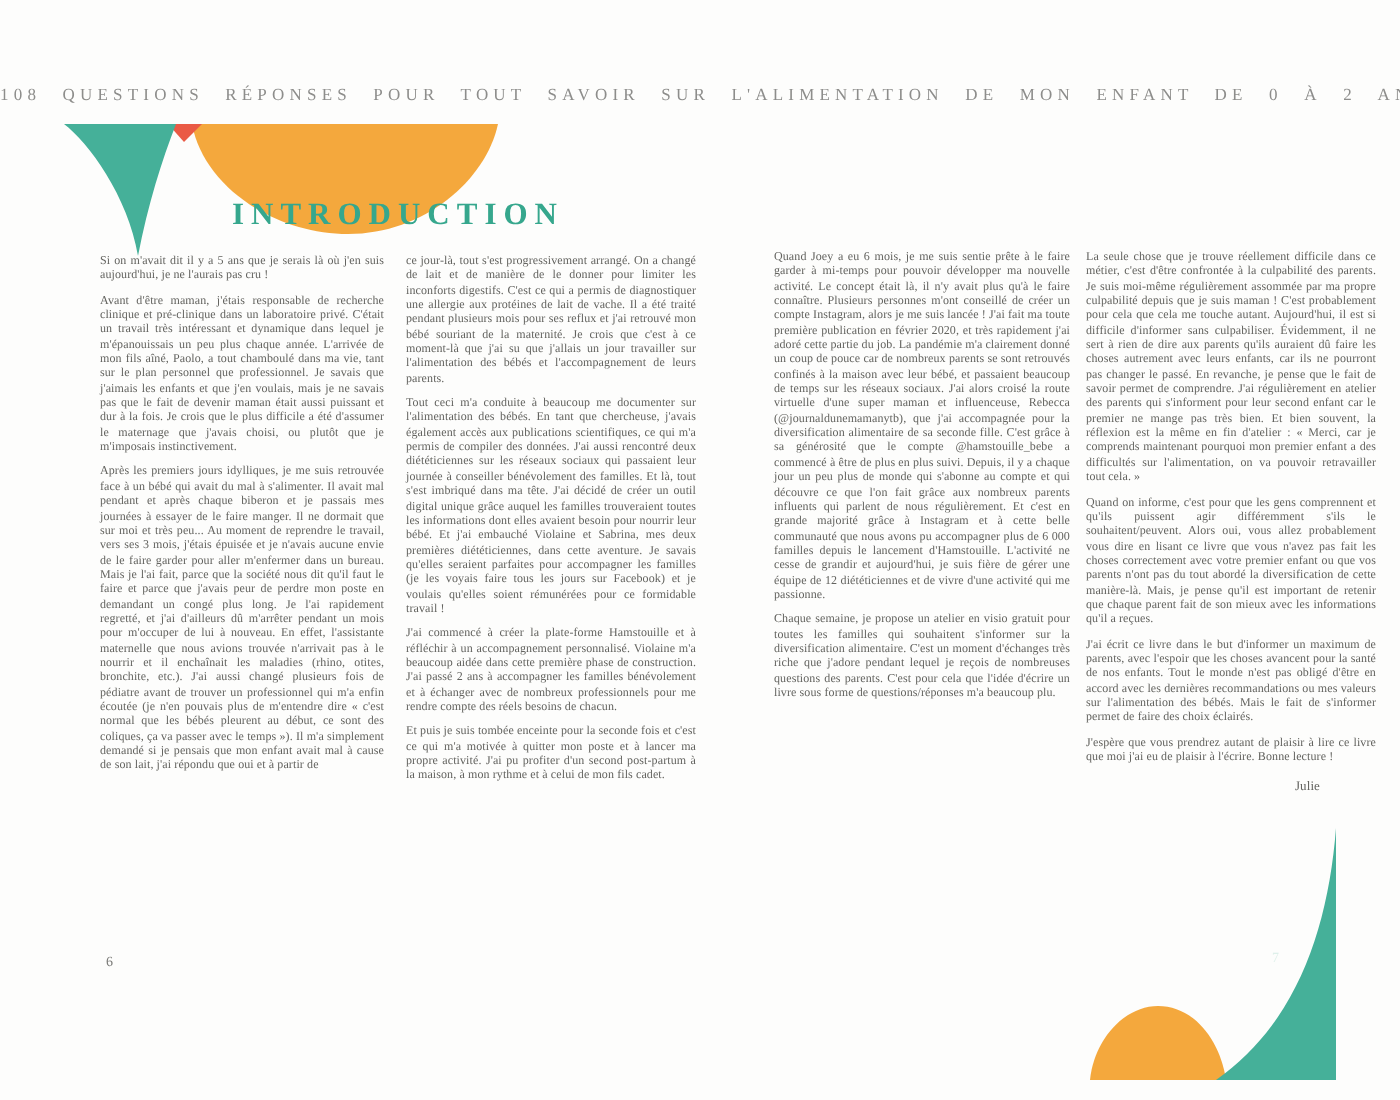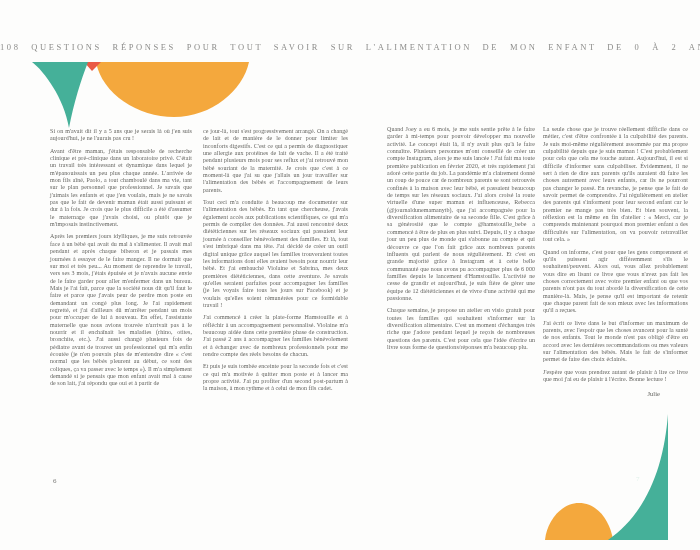--- a/index.html
+++ b/index.html
@@ -75,20 +75,21 @@
 <div class="spread">
 
   <div class="header-line">108 QUESTIONS RÉPONSES POUR TOUT SAVOIR SUR L'ALIMENTATION DE MON ENFANT DE 0 À 2 ANS 1000877377</div>
 
   <svg class="deco deco-top-left" width="222" height="67" viewBox="0 0 222 67">
     <path fill="#f4a83d" d="M 66 0 C 72 32, 108 55, 144 55 C 182 55, 213 28, 219 0 Z"></path>
     <path fill="#ea5a45" d="M 54 0 L 71 0 L 62 9 Z"></path>
     <path fill="#45b099" d="M 2 0 L 58 0 C 51 18, 44 40, 39 66 C 34 36, 14 9, 2 0 Z"></path>
   </svg>
 
+  <div class="intro-title">INTRODUCTION</div>
 
   <div class="text-col col-l1">
       <p>Si on m'avait dit il y a 5 ans que je serais là où j'en suis aujourd'hui, je ne l'aurais pas cru !</p>
       <p>Avant d'être maman, j'étais responsable de recherche clinique et pré-clinique dans un laboratoire privé. C'était un travail très intéressant et dynamique dans lequel je m'épanouissais un peu plus chaque année. L'arrivée de mon fils aîné, Paolo, a tout chamboulé dans ma vie, tant sur le plan personnel que professionnel. Je savais que j'aimais les enfants et que j'en voulais, mais je ne savais pas que le fait de devenir maman était aussi puissant et dur à la fois. Je crois que le plus difficile a été d'assumer le maternage que j'avais choisi, ou plutôt que je m'imposais instinctivement.</p>
       <p>Après les premiers jours idylliques, je me suis retrouvée face à un bébé qui avait du mal à s'alimenter. Il avait mal pendant et après chaque biberon et je passais mes journées à essayer de le faire manger. Il ne dormait que sur moi et très peu... Au moment de reprendre le travail, vers ses 3 mois, j'étais épuisée et je n'avais aucune envie de le faire garder pour aller m'enfermer dans un bureau. Mais je l'ai fait, parce que la société nous dit qu'il faut le faire et parce que j'avais peur de perdre mon poste en demandant un congé plus long. Je l'ai rapidement regretté, et j'ai d'ailleurs dû m'arrêter pendant un mois pour m'occuper de lui à nouveau. En effet, l'assistante maternelle que nous avions trouvée n'arrivait pas à le nourrir et il enchaînait les maladies (rhino, otites, bronchite, etc.). J'ai aussi changé plusieurs fois de pédiatre avant de trouver un professionnel qui m'a enfin écoutée (je n'en pouvais plus de m'entendre dire « c'est normal que les bébés pleurent au début, ce sont des coliques, ça va passer avec le temps »). Il m'a simplement demandé si je pensais que mon enfant avait mal à cause de son lait, j'ai répondu que oui et à partir de</p>
     </div>
 
   <div class="text-col col-l2">
       <p>ce jour-là, tout s'est progressivement arrangé. On a changé de lait et de manière de le donner pour limiter les inconforts digestifs. C'est ce qui a permis de diagnostiquer une allergie aux protéines de lait de vache. Il a été traité pendant plusieurs mois pour ses reflux et j'ai retrouvé mon bébé souriant de la maternité. Je crois que c'est à ce moment-là que j'ai su que j'allais un jour travailler sur l'alimentation des bébés et l'accompagnement de leurs parents.</p>
       <p>Tout ceci m'a conduite à beaucoup me documenter sur l'alimentation des bébés. En tant que chercheuse, j'avais également accès aux publications scientifiques, ce qui m'a permis de compiler des données. J'ai aussi rencontré deux diététiciennes sur les réseaux sociaux qui passaient leur journée à conseiller bénévolement des familles. Et là, tout s'est imbriqué dans ma tête. J'ai décidé de créer un outil digital unique grâce auquel les familles trouveraient toutes les informations dont elles avaient besoin pour nourrir leur bébé. Et j'ai embauché Violaine et Sabrina, mes deux premières diététiciennes, dans cette aventure. Je savais qu'elles seraient parfaites pour accompagner les familles (je les voyais faire tous les jours sur Facebook) et je voulais qu'elles soient rémunérées pour ce formidable travail !</p>

